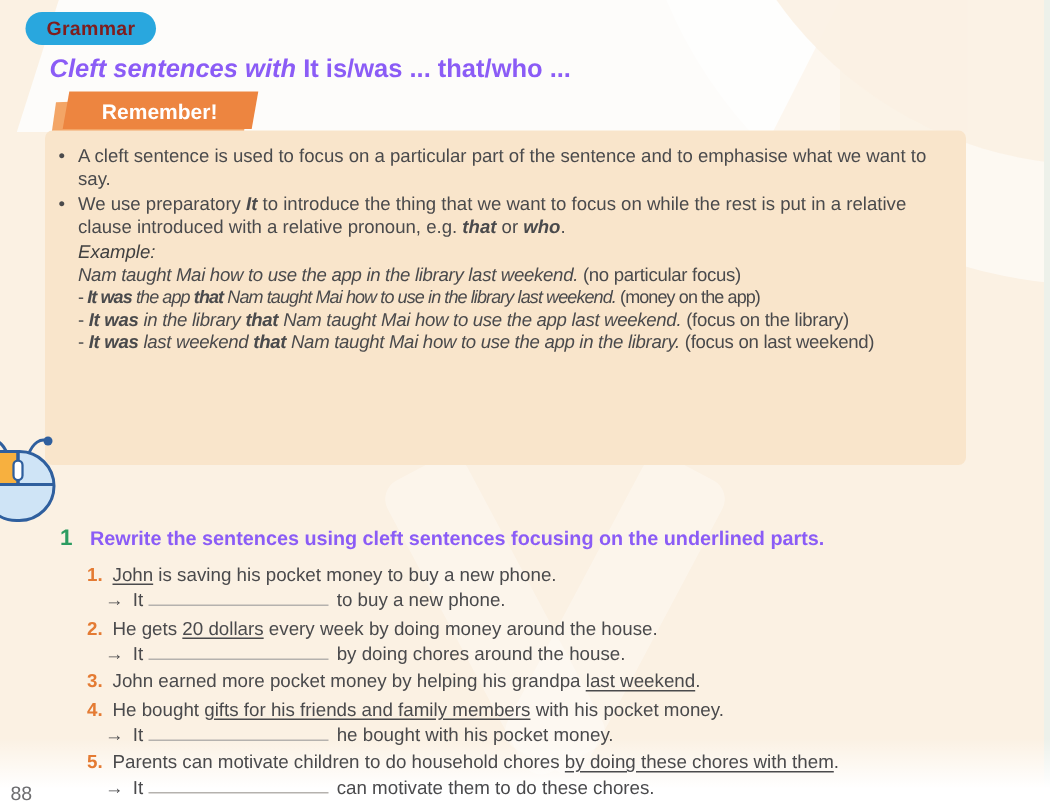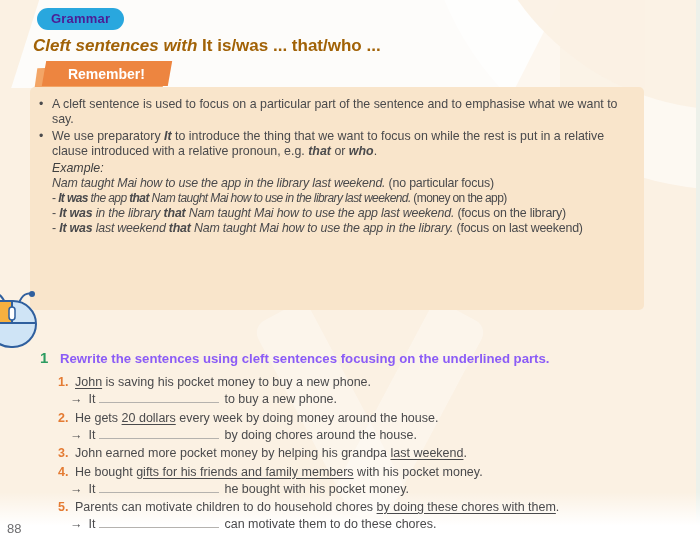--- a/index.html
+++ b/index.html
@@ -31,25 +31,25 @@
   }
   .vmark1 { left:300px; top:300px; transform:rotate(-28deg); }
   .vmark2 { left:380px; top:300px; transform:rotate(28deg); }
   .edge-strip { right:0; top:0; width:4px; height:534px; background:#edf1ea; }
   .bottom-fade {
     left:0; bottom:0; width:700px; height:42px;
     background:linear-gradient(to bottom, rgba(255,255,255,0), #ffffff 80%);
   }
   
   .badge {
-    position:absolute; left:37px; top:8px;
-    background:#29a7de; color:#4c1d95; font-weight:bold; font-size:13px;
+    position:absolute; left:17px; top:8px;
+    background:#29a7de; color:#7f1d1d; font-weight:bold; font-size:13px;
     padding:3px 14px 4px 14px; border-radius:12px; letter-spacing:0.2px;text-align:center;
   }
-  .title { position:absolute; left:33px; top:36px; font-size:17px; font-weight:bold; color:#a16207; }
+  .title { position:absolute; left:33px; top:36px; font-size:17px; font-weight:bold; color:#8b5cf6; }
   .t-lead { font-style:italic; }
   
   .tag-wrap { position:absolute; left:44px; top:61px; width:140px; height:28px; }
   .tag-back {
     position:absolute; left:-8px; top:5px; width:128px; height:24px;
     background:#f3a566; transform:skewX(-10deg) rotate(-2deg);
   }
   .tag-front {
     position:absolute; left:0; top:0; width:126px; height:25px;
     background:#ed8540; transform:skewX(-10deg);

